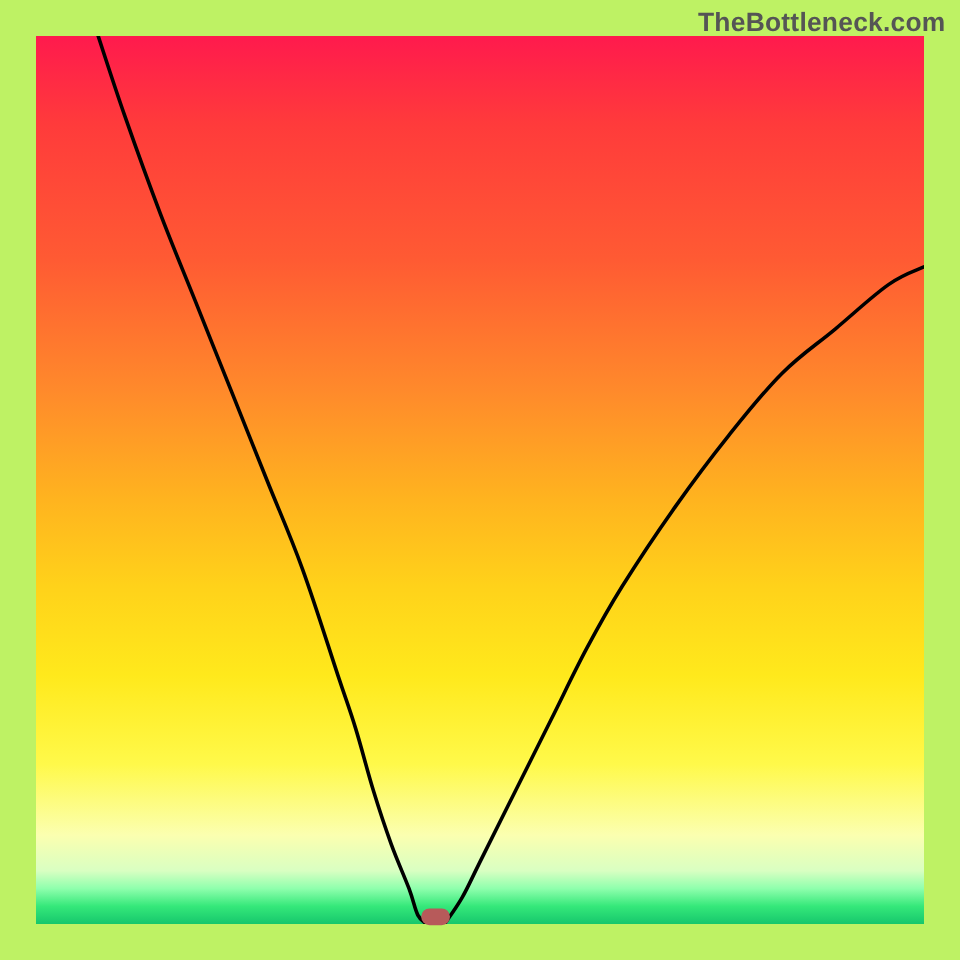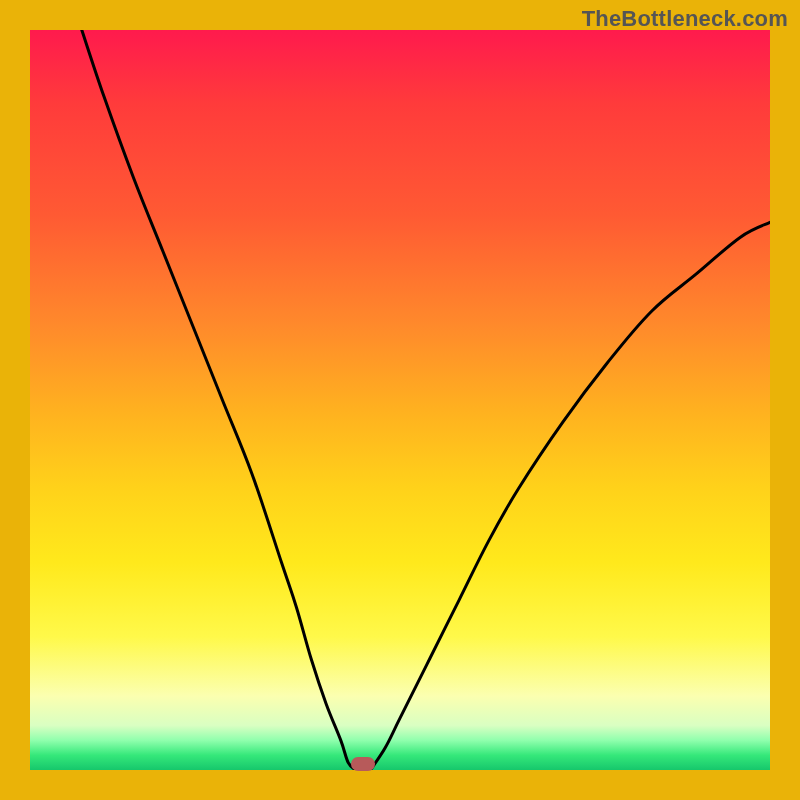--- a/index.html
+++ b/index.html
@@ -10,21 +10,21 @@
     background: #000;
     overflow: hidden;
     font-family: Arial, Helvetica, sans-serif;
   }
   .frame {
     position: absolute;
     left: 0;
     top: 0;
     width: 800px;
     height: 800px;
-    background: #eab308;
+    background: #bef264;
   }
   .plot {
     position: absolute;
     left: 30px;
     top: 30px;
     width: 740px;
     height: 740px;
     background: linear-gradient(to bottom,
       #ff1a4d 0%,
       #ff3b3b 10%,

